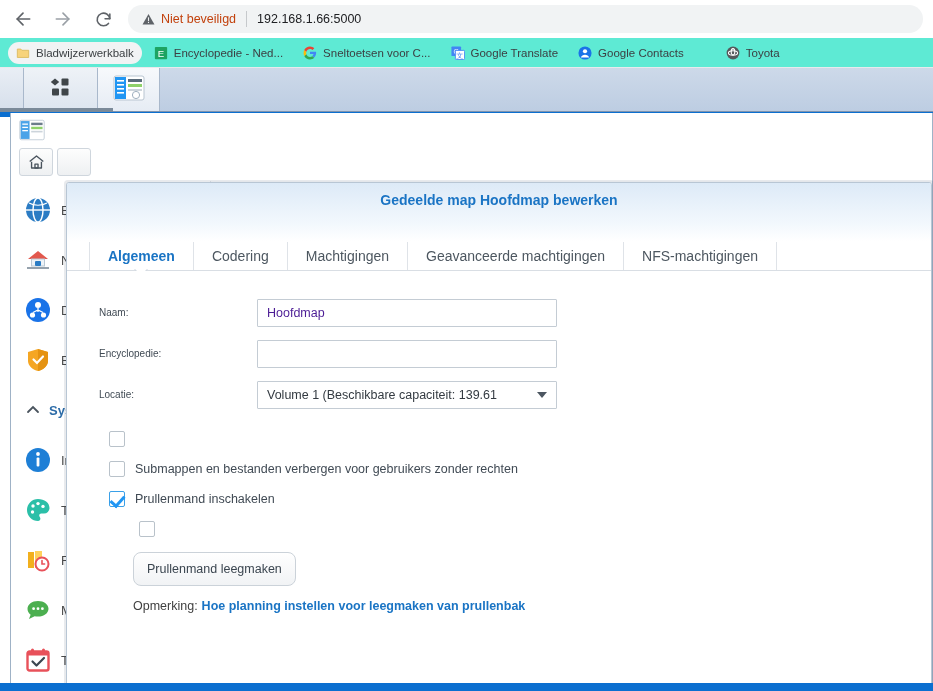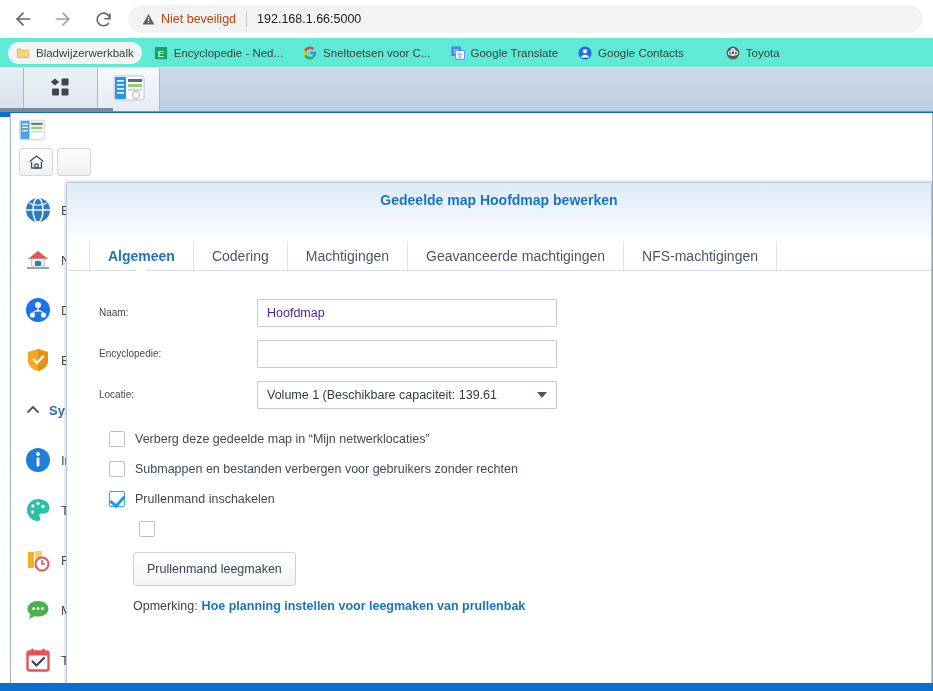--- a/index.html
+++ b/index.html
@@ -207,21 +207,21 @@
     content: ""; position: absolute; left: 3px; top: 1px;
     width: 6px; height: 11px; border: solid #2196f3;
     border-width: 0 3px 3px 0; transform: rotate(42deg);
   }
   .chk-label { font-size: 12.5px; color: #404a54; white-space: nowrap; }
 
   #empty-trash-wrap { padding-left: 66px; margin-top: 8px; }
   #empty-trash-btn {
     display: inline-flex; align-items: center; justify-content: center;
     height: 27px; padding: 16px 13px; font-size: 12.5px; color: #3b4650;
-    border: 1px solid #cbd2d9; border-radius: 3px;
+    border: 1px solid #cbd2d9; border-radius: 8px;
     background: linear-gradient(180deg,#ffffff 0%,#f1f3f5 100%);
   }
   #note-row {
     padding-left: 66px; margin-top: 13px; font-size: 12.5px; white-space: nowrap;
   }
   #note-label { color: #404040; }
   #note-link { color: #1a74c4; font-weight: bold; margin-left: 4px; }
 
   #dlg-footer {
     height: 58px; flex: none; border-top: 1px solid #e3e7eb;
@@ -593,21 +593,20 @@
       <div class="frm-row" style="margin-bottom:14px">
         <div class="frm-label">Locatie:</div>
         <div class="frm-select">
           <span>Volume 1 (Beschikbare capaciteit:  139.61</span>
           <span class="caret"></span>
         </div>
       </div>
 
       <div class="chk-row">
         <span class="cbox"></span>
-        <span class="chk-label">Verberg deze gedeelde map in “Mijn netwerklocaties”</span>
       </div>
 
       <div class="chk-row">
         <span class="cbox"></span>
         <span class="chk-label">Submappen en bestanden verbergen voor gebruikers zonder rechten</span>
       </div>
 
       <div class="chk-row">
         <span class="cbox checked"></span>
         <span class="chk-label">Prullenmand inschakelen</span>

